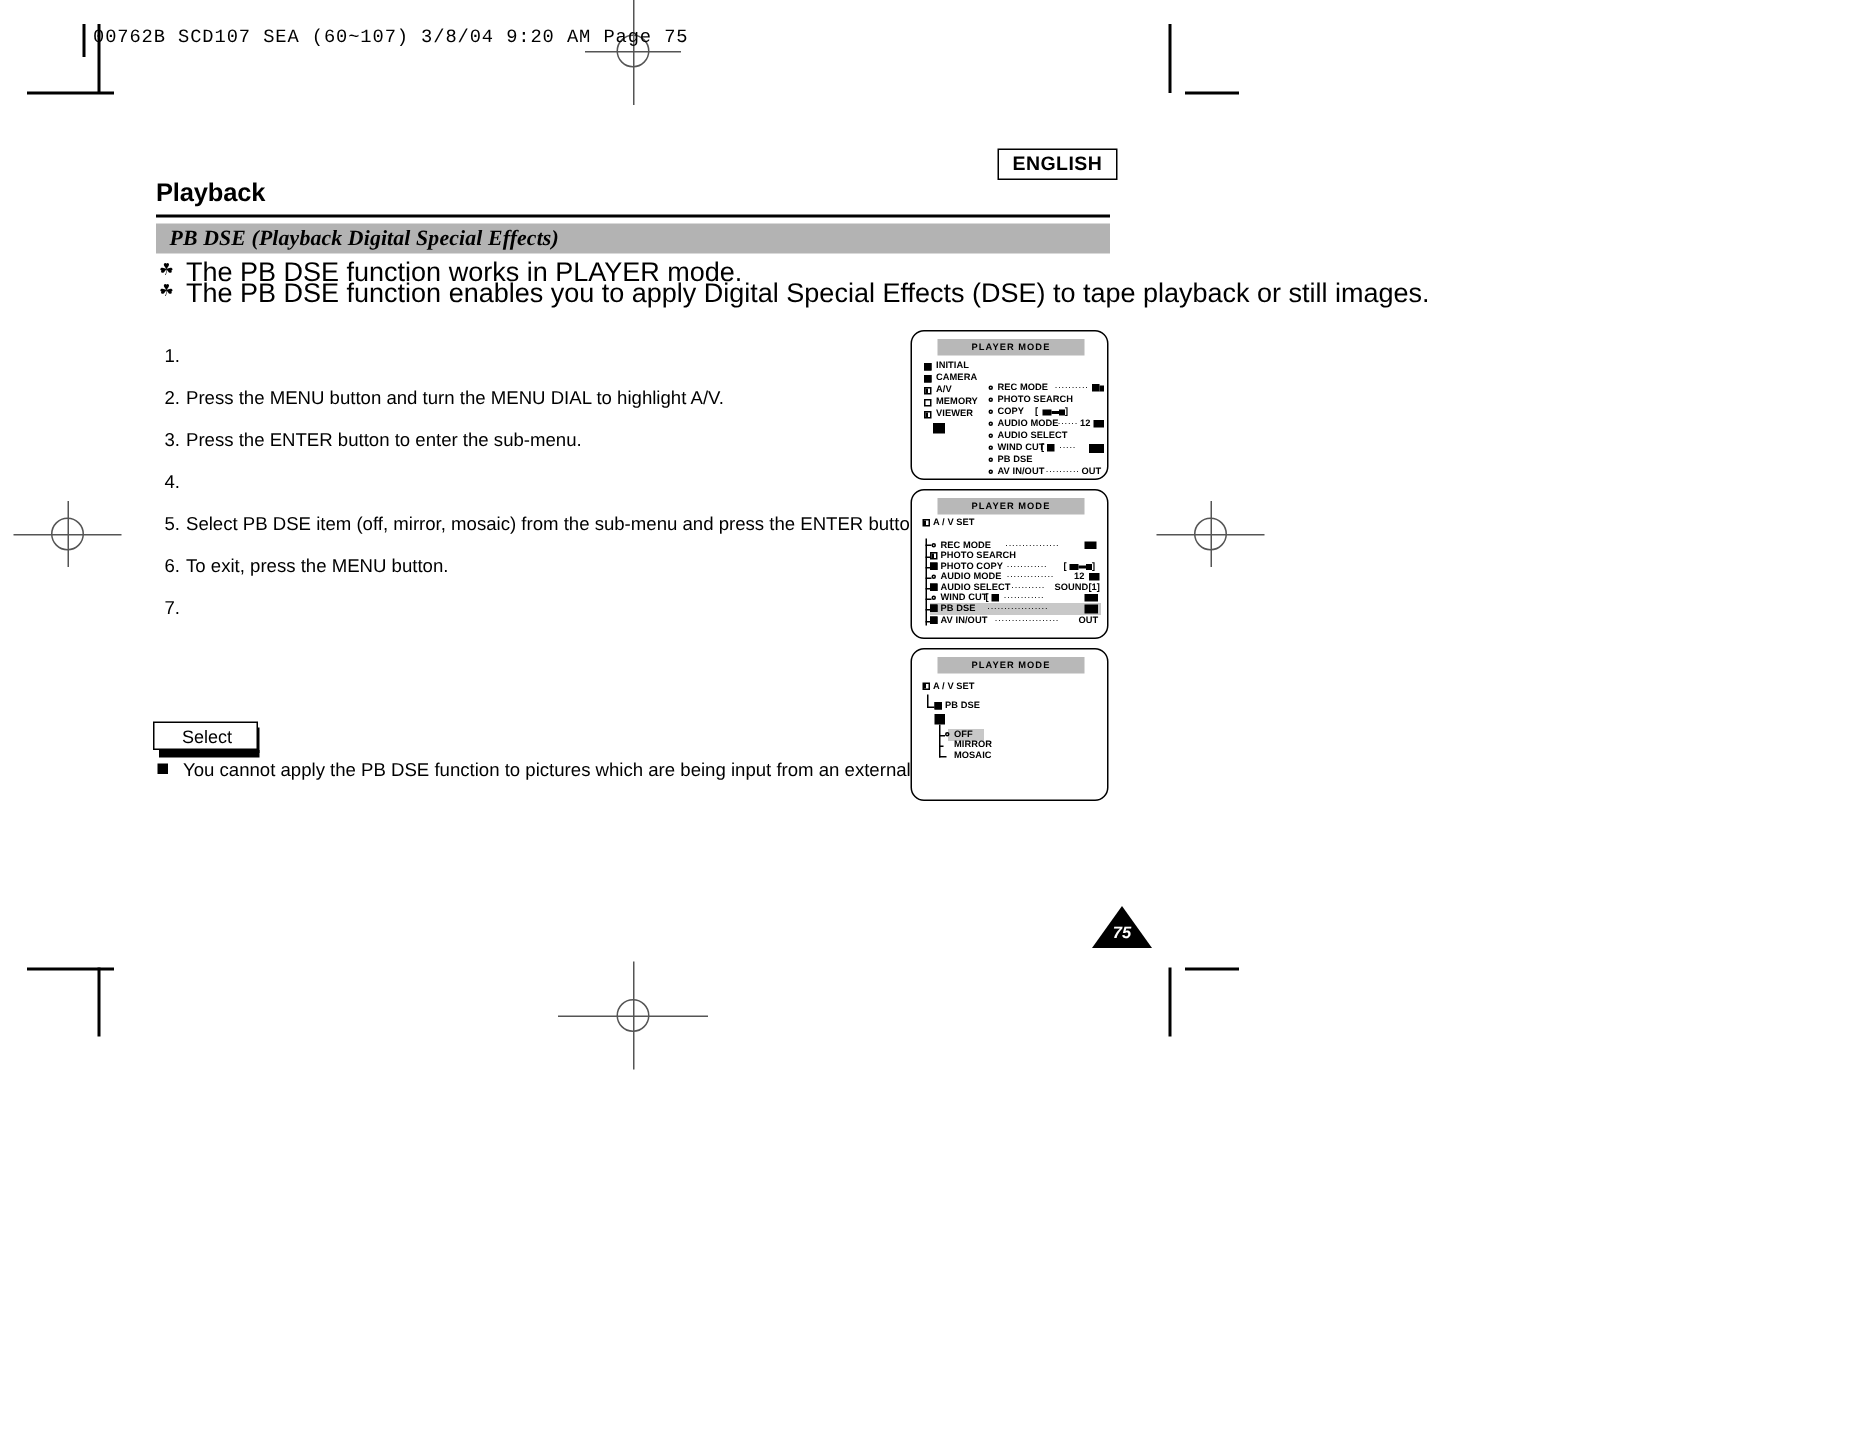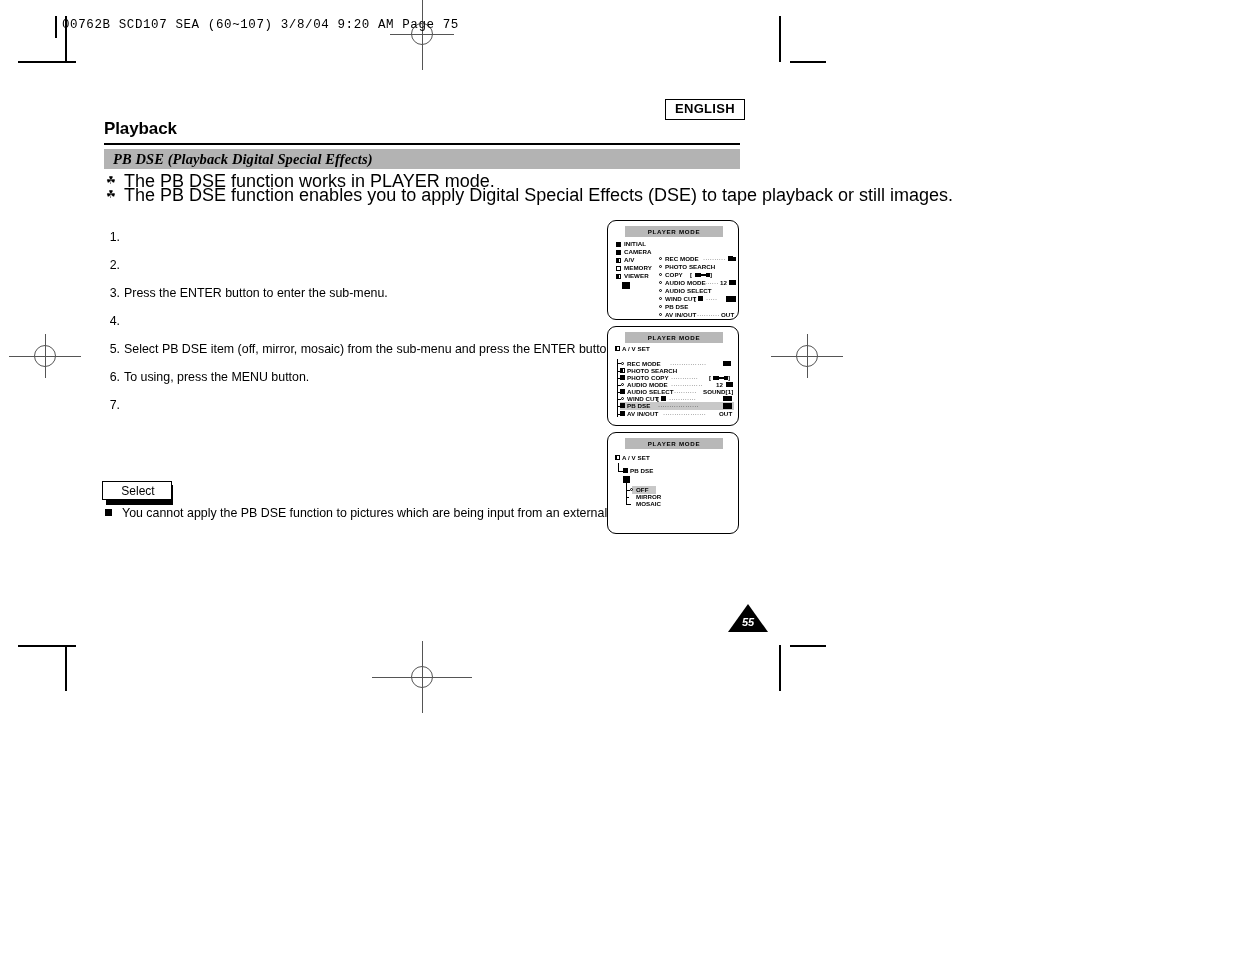--- a/index.html
+++ b/index.html
@@ -282,35 +282,36 @@
       <span class="bul-txt">The PB DSE function enables you to apply Digital Special Effects (DSE) to tape playback or still images.</span>
     </div>
   </div>
 
   <div class="steps">
     <div class="step">
       <span class="step-num">1.</span>
     </div>
     <div class="step">
       <span class="step-num">2.</span>
+      <span class="step-txt">Press the MENU button and turn the MENU DIAL to highlight A/V.</span>
     </div>
     <div class="step">
       <span class="step-num">3.</span>
       <span class="step-txt">Press the ENTER button to enter the sub-menu.</span>
     </div>
     <div class="step">
       <span class="step-num">4.</span>
     </div>
     <div class="step">
       <span class="step-num">5.</span>
       <span class="step-txt">Select PB DSE item (off, mirror, mosaic) from the sub-menu and press the ENTER button.</span>
     </div>
     <div class="step">
       <span class="step-num">6.</span>
-      <span class="step-txt">To using, press the MENU button.</span>
+      <span class="step-txt">To exit, press the MENU button.</span>
     </div>
     <div class="step">
       <span class="step-num">7.</span>
     </div>
   </div>
 
   <div id="notesshadow2"></div>
   <div id="notesshadow"></div>
   <div id="notesbox">
     <span>Select</span>
@@ -318,21 +319,21 @@
 
   <div class="notelist">
     <div class="note-row" style="height:16px;">
       <span class="note-mark"></span>
       <span class="note-txt">You cannot apply the PB DSE function to pictures which are being input from an external source.</span>
     </div>
   </div>
 
   <div id="pagenum">
     <div class="tri"></div>
-    <div class="n">55</div>
+    <div class="n">75</div>
   </div>
 
   <div class="lcd" id="lcd1">
     <div class="lcd-title">PLAYER MODE</div>
 
     <span class="sq f" style="left:8px; top:21px;"></span>
     <span class="mi" style="left:16px; top:19px;">INITIAL</span>
     <span class="sq f" style="left:8px; top:29px;"></span>
     <span class="mi" style="left:16px; top:27px;">CAMERA</span>
     <span class="sq half" style="left:8px; top:37px;"></span>

